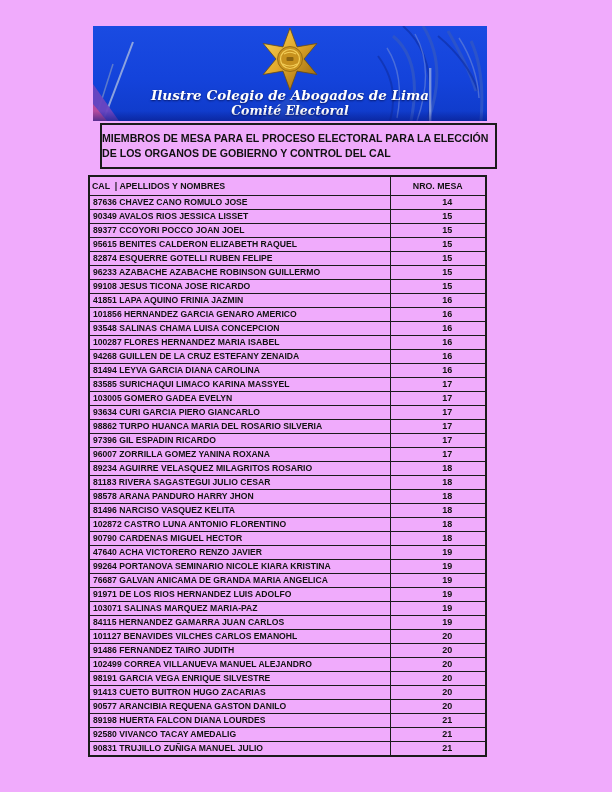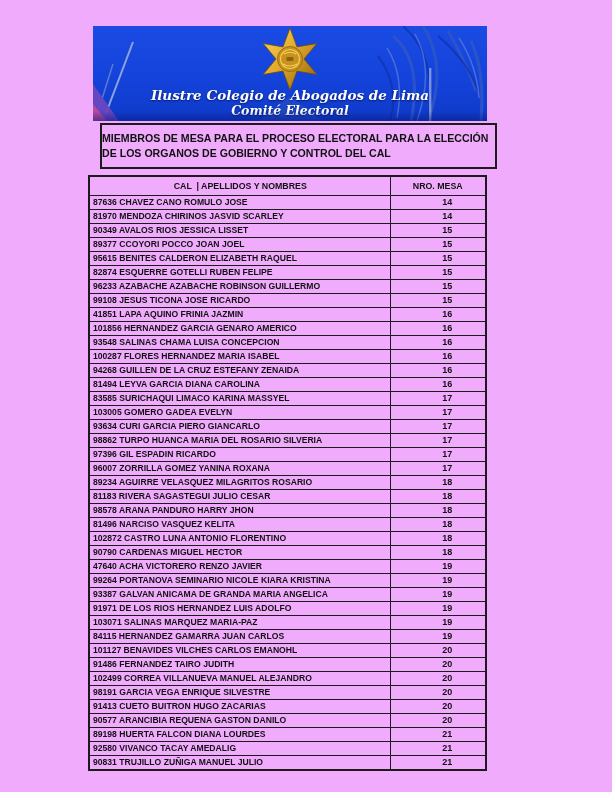--- a/index.html
+++ b/index.html
@@ -26,21 +26,21 @@
   .title-line{font-size:10.6px;font-weight:bold;line-height:15px;letter-spacing:0px;}
 
   
   .members-table{position:absolute;left:88px;top:175px;width:397px;border-collapse:collapse;
                  table-layout:fixed;color:#111;}
   .members-table th,.members-table td{border:1.5px solid #1b1b1b;box-sizing:border-box;
                  overflow:hidden;white-space:nowrap;}
   .members-table{border:2px solid #1b1b1b;}
   .col-name{width:301px;}
   .col-mesa{width:96px;}
-  th.h-name{height:19px;font-size:8.8px;font-weight:bold;text-align:center;padding-left:2px;white-space:pre;}
+  th.h-name{height:19px;font-size:8.8px;font-weight:bold;text-align:left;padding-left:2px;white-space:pre;}
   th.h-mesa{height:19px;font-size:8.8px;font-weight:bold;text-align:center;}
   td.c-name{height:11.9px;font-size:8.6px;font-weight:bold;text-align:left;padding:0 0 0 3px;line-height:11px;}
   td.c-mesa{height:11.9px;font-size:9px;font-weight:bold;text-align:center;line-height:11px;padding-left:20px;}
 </style>
 </head>
 <body>
 
 <div class="page">
 
   <div class="banner">
@@ -116,24 +116,20 @@
         <th class="h-name">CAL  | APELLIDOS Y NOMBRES</th>
         <th class="h-mesa">NRO. MESA</th>
       </tr>
     </thead>
     <tbody>
         <tr>
           <td class="c-name">87636 CHAVEZ CANO ROMULO JOSE</td>
           <td class="c-mesa">14</td>
         </tr>
         <tr>
-          <td class="c-name">81970 MENDOZA CHIRINOS JASVID SCARLEY</td>
-          <td class="c-mesa">14</td>
-        </tr>
-        <tr>
           <td class="c-name">90349 AVALOS RIOS JESSICA LISSET</td>
           <td class="c-mesa">15</td>
         </tr>
         <tr>
           <td class="c-name">89377 CCOYORI POCCO JOAN JOEL</td>
           <td class="c-mesa">15</td>
         </tr>
         <tr>
           <td class="c-name">95615 BENITES CALDERON ELIZABETH RAQUEL</td>
           <td class="c-mesa">15</td>
@@ -224,21 +220,21 @@
         </tr>
         <tr>
           <td class="c-name">47640 ACHA VICTORERO RENZO JAVIER</td>
           <td class="c-mesa">19</td>
         </tr>
         <tr>
           <td class="c-name">99264 PORTANOVA SEMINARIO NICOLE KIARA KRISTINA</td>
           <td class="c-mesa">19</td>
         </tr>
         <tr>
-          <td class="c-name">93387 GALVAN ANICAMA DE GRANDA MARIA ANGELICA</td>
+          <td class="c-name">76687 GALVAN ANICAMA DE GRANDA MARIA ANGELICA</td>
           <td class="c-mesa">19</td>
         </tr>
         <tr>
           <td class="c-name">91971 DE LOS RIOS HERNANDEZ LUIS ADOLFO</td>
           <td class="c-mesa">19</td>
         </tr>
         <tr>
           <td class="c-name">103071 SALINAS MARQUEZ MARIA-PAZ</td>
           <td class="c-mesa">19</td>
         </tr>

